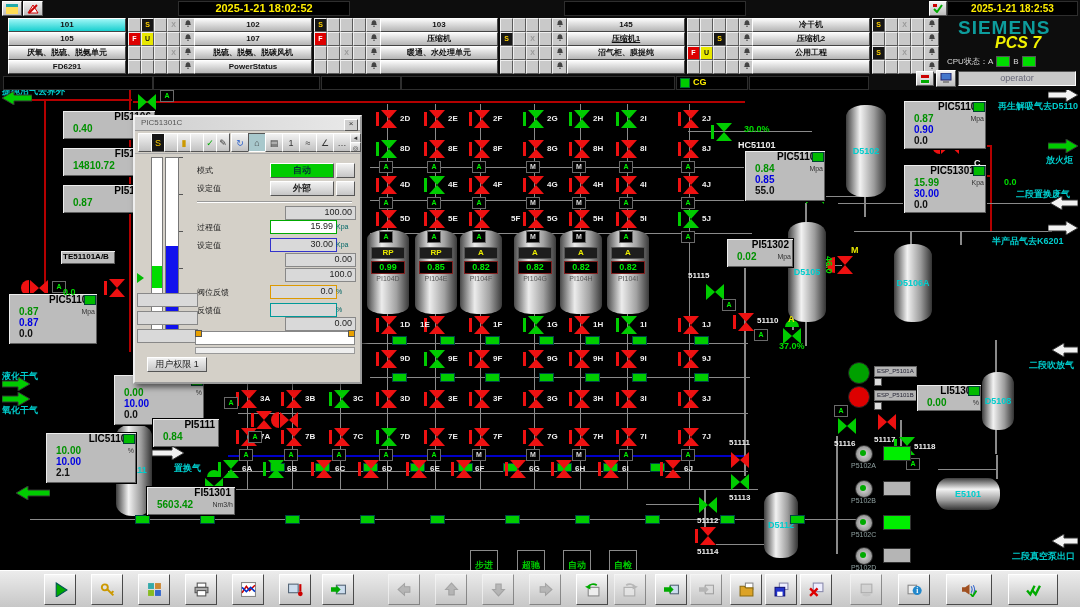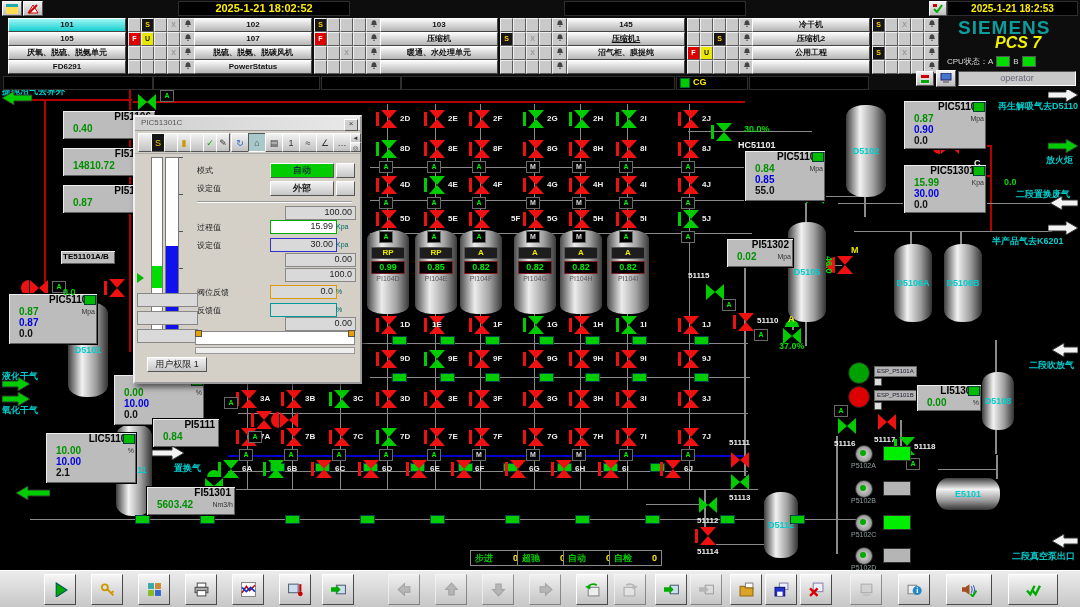--- a/index.html
+++ b/index.html
@@ -61,21 +61,21 @@
   .pumpc{position:absolute;z-index:5;width:16px;height:16px;border-radius:50%;
          background:radial-gradient(#ddd,#777);border:1px solid #333;}
   .pumpc::after{content:"";position:absolute;left:4px;top:4px;width:6px;height:6px;border-radius:50%;background:#0a0;}
   .plabel{position:absolute;z-index:5;color:#8fa0a0;font-size:7px;white-space:nowrap;}
   .pstat{position:absolute;z-index:5;width:26px;height:13px;border:1px solid #333;}
   .espc{position:absolute;z-index:5;width:20px;height:20px;border-radius:50%;border:1px solid #222;}
   .esplbl{position:absolute;z-index:5;height:9px;background:#b5b5b5;border:1px solid #666;color:#223;
           font-size:6px;line-height:8px;padding:0 2px;white-space:nowrap;}
   .espchk{position:absolute;z-index:5;width:6px;height:6px;background:#ddd;border:1px solid #555;}
   .chip{position:absolute;z-index:8;height:14px;background:#000;border:1px solid #8a8a8a;
-        display:flex;align-items:center;gap:20px;padding:0 4px;}
+        display:flex;align-items:center;gap:20px;padding:8px 4px;flex-direction:column;}
   .chip .l{color:#00cc00;font-size:9px;font-weight:bold;}
   .chip .n{color:#ffee00;font-size:9px;font-weight:bold;}
   
   #faceplate{position:absolute;left:133px;top:115px;width:225px;height:265px;background:#d4d0c8;
              border:2px outset #efefef;z-index:20;box-shadow:3px 3px 6px rgba(0,0,0,.6);}
   .fp-title{height:13px;background:linear-gradient(90deg,#cfcfcf,#e9e9e9);border-bottom:1px solid #9a9a9a;
             font-size:8px;color:#555;line-height:12px;padding-left:6px;}
   .fp-close{position:absolute;right:2px;top:2px;width:12px;height:10px;background:#d0d0d0;
             border:1px solid;border-color:#fff #555 #555 #fff;font-size:8px;line-height:8px;text-align:center;color:#333;}
   .fp-toolbar{position:absolute;left:0;top:14px;width:100%;height:22px;border-bottom:1px solid #aaa;}
@@ -392,26 +392,24 @@
       <div class="pipe" style="left: 247px; top: 292px; width: 1px; height: 107px; background: rgb(138, 138, 138);"></div>
       <div class="pipe" style="left: 292px; top: 292px; width: 1px; height: 107px; background: rgb(138, 138, 138);"></div>
       <div class="pipe" style="left: 340px; top: 292px; width: 1px; height: 107px; background: rgb(138, 138, 138);"></div>
       <div class="pipe" style="left: 387px; top: 14px; width: 1px; height: 385px; background: rgb(138, 138, 138);"></div>
       <div class="pipe" style="left: 435px; top: 14px; width: 1px; height: 385px; background: rgb(138, 138, 138);"></div>
       <div class="pipe" style="left: 480px; top: 14px; width: 1px; height: 385px; background: rgb(138, 138, 138);"></div>
       <div class="pipe" style="left: 534px; top: 14px; width: 1px; height: 385px; background: rgb(138, 138, 138);"></div>
       <div class="pipe" style="left: 580px; top: 14px; width: 1px; height: 385px; background: rgb(138, 138, 138);"></div>
       <div class="pipe" style="left: 627px; top: 14px; width: 1px; height: 385px; background: rgb(138, 138, 138);"></div>
       <div class="pipe" style="left: 689px; top: 14px; width: 1px; height: 385px; background: rgb(138, 138, 138);"></div>
-      <div class="tank" style="left: 68px; top: 212px; width: 40px; height: 95px;">D5101</div>
       <div class="tank" style="left: 116px; top: 334px; width: 36px; height: 92px;">D5111</div>
       <div class="tank" style="left: 846px; top: 15px; width: 40px; height: 92px;">D5102</div>
       <div class="tank" style="left: 788px; top: 132px; width: 38px; height: 100px;">D5105</div>
       <div class="tank" style="left: 894px; top: 154px; width: 38px; height: 78px;">D5106A</div>
-      <div class="tank" style="left: 944px; top: 154px; width: 38px; height: 78px;">D5106B</div>
       <div class="tank" style="left: 982px; top: 282px; width: 32px; height: 58px;">D5108</div>
       <div class="tank" style="left: 764px; top: 402px; width: 34px; height: 66px;">D5112</div>
       <div class="tank h" style="left: 936px; top: 388px; width: 64px; height: 32px;">E5101</div>
       <div class="ads" style="left: 367px; top: 140px; width: 42px; height: 84px;">
         <div class="ltr">D</div>
         <div class="st">RP</div>
         <div class="vl">0.99</div>
         <div class="tg">PI104D</div>
       </div>
       <div class="ads" style="left: 415px; top: 140px; width: 42px; height: 84px;">
@@ -637,21 +635,21 @@
         <div style="position: absolute; left: 1px; top: 0px; width: 0px; height: 0px; border-left: 8px solid transparent; border-right: 8px solid transparent; border-top: 9px solid rgb(238, 17, 17);"></div>
         <div style="position: absolute; left: 1px; bottom: 0px; width: 0px; height: 0px; border-left: 8px solid transparent; border-right: 8px solid transparent; border-bottom: 9px solid rgb(238, 17, 17);"></div>
         <div style="position: absolute; left: -4px; top: 2px; width: 3px; height: 14px; background: rgb(238, 17, 17);"></div>
       </div>
       <div class="vlabel" style="left: 400px; top: 230px;">1D</div>
       <div class="valve" style="left: 428px; top: 226px; width: 18px; height: 18px;">
         <div style="position: absolute; left: 1px; top: 0px; width: 0px; height: 0px; border-left: 8px solid transparent; border-right: 8px solid transparent; border-top: 9px solid rgb(238, 17, 17);"></div>
         <div style="position: absolute; left: 1px; bottom: 0px; width: 0px; height: 0px; border-left: 8px solid transparent; border-right: 8px solid transparent; border-bottom: 9px solid rgb(238, 17, 17);"></div>
         <div style="position: absolute; left: -4px; top: 2px; width: 3px; height: 14px; background: rgb(238, 17, 17);"></div>
       </div>
-      <div class="vlabel" style="left: 420px; top: 230px; margin-left: 12px;">1E</div>
+      <div class="vlabel" style="left: 420px; top: 230px;">1E</div>
       <div class="valve" style="left: 473px; top: 226px; width: 18px; height: 18px;">
         <div style="position: absolute; left: 1px; top: 0px; width: 0px; height: 0px; border-left: 8px solid transparent; border-right: 8px solid transparent; border-top: 9px solid rgb(238, 17, 17);"></div>
         <div style="position: absolute; left: 1px; bottom: 0px; width: 0px; height: 0px; border-left: 8px solid transparent; border-right: 8px solid transparent; border-bottom: 9px solid rgb(238, 17, 17);"></div>
         <div style="position: absolute; left: -4px; top: 2px; width: 3px; height: 14px; background: rgb(238, 17, 17);"></div>
       </div>
       <div class="vlabel" style="left: 493px; top: 230px;">1F</div>
       <div class="valve" style="left: 527px; top: 226px; width: 18px; height: 18px;">
         <div style="position: absolute; left: 1px; top: 0px; width: 0px; height: 0px; border-left: 8px solid transparent; border-right: 8px solid transparent; border-top: 9px solid rgb(0, 204, 0);"></div>
         <div style="position: absolute; left: 1px; bottom: 0px; width: 0px; height: 0px; border-left: 8px solid transparent; border-right: 8px solid transparent; border-bottom: 9px solid rgb(0, 204, 0);"></div>
         <div style="position: absolute; left: -4px; top: 2px; width: 3px; height: 14px; background: rgb(0, 204, 0);"></div>

